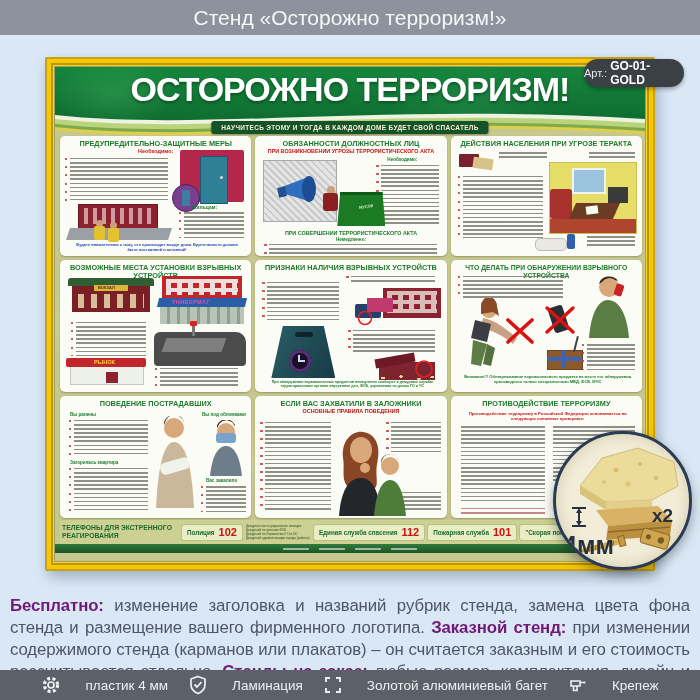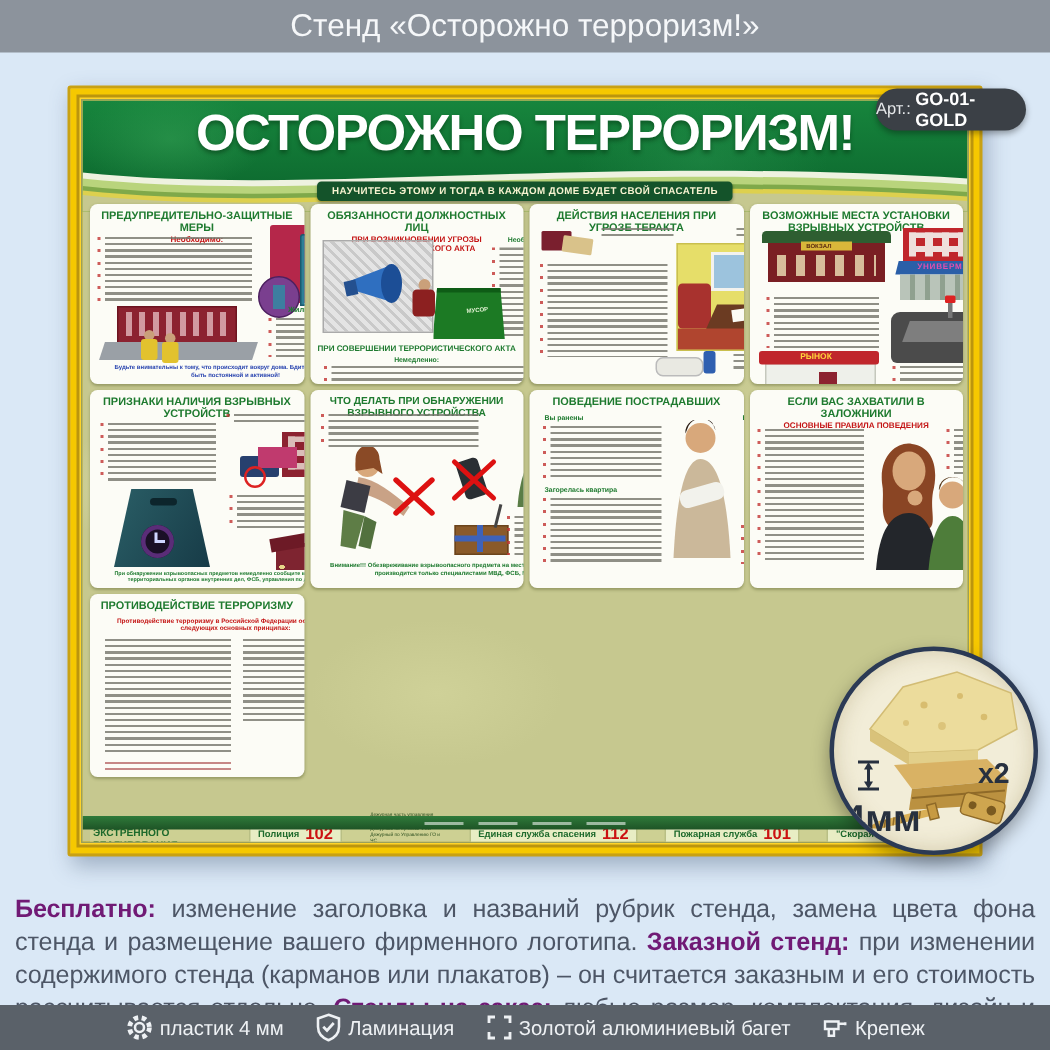--- a/index.html
+++ b/index.html
@@ -27,36 +27,36 @@
       linear-gradient(#17853d,#0b642c);}
   .stand-title{position:absolute;left:0;top:3px;width:100%;text-align:center;color:#fff;
       font-size:34px;font-weight:bold;letter-spacing:-1px;text-shadow:0 2px 3px rgba(0,40,10,.45);
       white-space:nowrap;}
   .waves{position:absolute;left:0;top:40px;width:100%;height:34px;}
   .motto{position:absolute;top:54px;left:50%;transform:translateX(-50%);background:#14532a;
       color:#f7f3d0;font-size:6.5px;font-weight:bold;padding:3px 10px;border-radius:3px;
       white-space:nowrap;letter-spacing:.3px;box-shadow:0 1px 2px rgba(0,0,0,.3);}
 
   .grid{position:absolute;left:5px;top:69px;width:582px;display:grid;
-        grid-template-columns:repeat(4,1fr);grid-template-rows:120px 132px 122px;gap:4px;}
+        grid-template-columns:repeat(3,1fr);grid-template-rows:120px 132px 122px;gap:4px;}
   .panel{position:relative;background:#fcfcf6;border-radius:5px;overflow:hidden;
          box-shadow:0 1px 2px rgba(60,70,20,.35);padding:3px 4px;box-sizing:border-box;}
   .pt{font-weight:bold;text-align:center;color:#1e7a2f;font-size:7.3px;line-height:1.15;margin:1px 0 0;}
   .ps{font-weight:bold;text-align:center;font-size:5.4px;line-height:1.15;margin:0;}
   .red{color:#c41414;} .grn{color:#1e7a2f;} .blu{color:#2b46b0;}
   .ms{position:absolute;font-size:4.6px;font-weight:bold;color:#1e7a2f;white-space:nowrap;}
   .note{position:absolute;font-size:4px;line-height:1.25;text-align:center;font-weight:bold;}
   .tl{position:absolute;background:repeating-linear-gradient(to bottom,#75756b 0 1.5px,transparent 1.5px 4.1px);opacity:.8;}
   .tl.b::before{content:"";position:absolute;left:-5px;top:0;bottom:0;width:2.4px;
       background:repeating-linear-gradient(to bottom,#c23333 0 2px,transparent 2px 8.2px);}
   .tl.rd{background:repeating-linear-gradient(to bottom,#b96a6a 0 1.5px,transparent 1.5px 4.1px);}
 
   
   .ephones{position:absolute;left:5px;top:453px;width:582px;height:24px;background:#cdd093;
-      display:flex;align-items:center;gap:20px;padding:0 2px;box-sizing:border-box;border-radius:2px;margin-top:24px;}
+      display:flex;align-items:center;gap:4px;padding:0 2px;box-sizing:border-box;border-radius:2px;}
   .elabel{width:116px;font-size:6.8px;font-weight:bold;color:#1d6a2c;line-height:1.2;}
   .ebox{background:#e8edc4;border-radius:2px;padding:2px 5px;display:flex;align-items:center;gap:4px;
         box-shadow:0 0 0 1px #b9bf85;}
   .ename{color:#1d6a2c;font-weight:bold;font-size:6.3px;white-space:nowrap;}
   .enum{color:#cc1111;font-weight:bold;font-size:11px;line-height:1;}
   .eduty{width:64px;font-size:3.2px;color:#2a4d1e;line-height:1.3;}
   .sfoot{position:absolute;left:0;top:477px;width:100%;height:9px;
       background:linear-gradient(#2f7a3a,#1e5426);display:flex;align-items:center;justify-content:center;gap:10px;}
   .sfoot i{display:block;width:26px;height:2px;background:rgba(255,255,255,.55);}
 
@@ -73,21 +73,21 @@
       box-shadow:0 5px 12px rgba(0,0,0,.35),inset 0 0 14px rgba(120,100,40,.25);overflow:hidden;}
 
   
   .descr{position:absolute;left:10px;top:578px;width:680px;font-size:16.8px;line-height:22px;
       color:#4d5666;text-align:justify;letter-spacing:-.1px;}
   .descr b{color:#701a75;}
 
   
   .botbar{position:absolute;left:0;top:670px;width:700px;height:30px;background:#5a6169;
       display:flex;align-items:center;justify-content:center;gap:20px;}
-  .bitem{display:flex;align-items:center;gap:3px;color:#eef1f4;font-size:13.5px;white-space:nowrap;}
+  .bitem{display:flex;align-items:center;gap:24px;color:#eef1f4;font-size:13.5px;white-space:nowrap;}
   .bitem svg{display:block;}
 </style>
 </head>
 <body>
 
 <div class="screen">
 
   <div class="topbar">
     <span>Стенд «Осторожно терроризм!»</span>
   </div>

